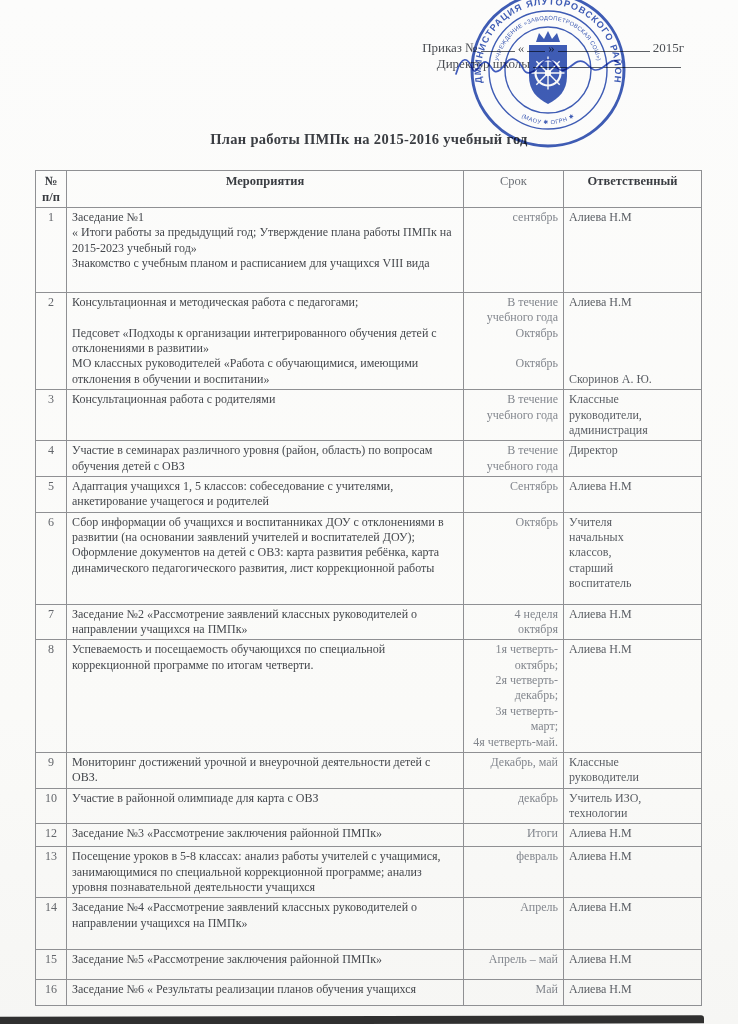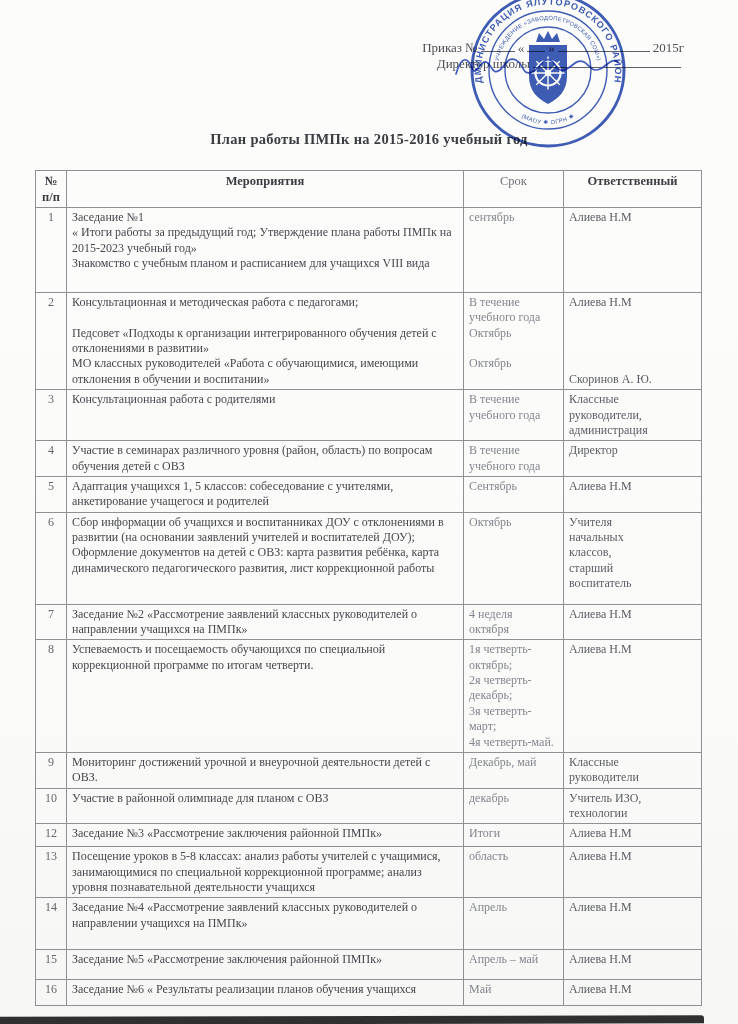--- a/index.html
+++ b/index.html
@@ -33,21 +33,21 @@
   table.plan { position:absolute; left:35px; top:170px; width:666px;
                border-collapse:collapse; table-layout:fixed;
                font-size:12px; line-height:1.28; z-index:1; }
   .plan th, .plan td { border:1px solid #8f9093; vertical-align:top;
                        padding:2px 5px; white-space:pre-line; overflow:hidden; }
   .plan thead tr { height:31px; }
   .plan th { font-weight:bold; color:#3a3d42; text-align:center; font-size:12.5px; padding:2px 3px; }
   .plan th.c-term { font-weight:normal; color:#6e7278; }
   .plan td.c-num  { text-align:center; color:#63666b; padding-left:1px; padding-right:1px; }
   .plan td.c-act  { color:#45484d; }
-  .plan td.c-term { text-align:left; color:#82868d; }
+  .plan td.c-term { text-align:right; color:#82868d; }
   .plan td.c-resp { color:#5a5e64; }
   .plan tbody tr:nth-child(1){height:85px}  .plan tbody tr:nth-child(2){height:94px}
   .plan tbody tr:nth-child(3){height:46px}  .plan tbody tr:nth-child(4){height:32px}
   .plan tbody tr:nth-child(5){height:34px}  .plan tbody tr:nth-child(6){height:92px}
   .plan tbody tr:nth-child(7){height:34px}  .plan tbody tr:nth-child(8){height:110px}
   .plan tbody tr:nth-child(9){height:32px}  .plan tbody tr:nth-child(10){height:31px}
   .plan tbody tr:nth-child(11){height:23px} .plan tbody tr:nth-child(12){height:22px}
   .plan tbody tr:nth-child(13){height:52px} .plan tbody tr:nth-child(14){height:30px}
   .plan tbody tr:nth-child(15){height:26px} .plan tbody tr:nth-child(16){height:19px}
 
@@ -207,35 +207,35 @@
       </tr>
       <tr>
         <td class="c-num">9</td>
         <td class="c-act">Мониторинг достижений урочной и внеурочной деятельности детей с ОВЗ.</td>
         <td class="c-term">Декабрь, май</td>
         <td class="c-resp">Классные
 руководители</td>
       </tr>
       <tr>
         <td class="c-num">10</td>
-        <td class="c-act">Участие в районной олимпиаде для планом с ОВЗ</td>
+        <td class="c-act">Участие в районной олимпиаде для карта с ОВЗ</td>
         <td class="c-term">декабрь</td>
         <td class="c-resp">Учитель ИЗО,
 технологии</td>
       </tr>
       <tr>
         <td class="c-num">12</td>
         <td class="c-act">Заседание №3 «Рассмотрение заключения районной ПМПк»</td>
         <td class="c-term">Итоги</td>
         <td class="c-resp">Алиева Н.М</td>
       </tr>
       <tr>
         <td class="c-num">13</td>
         <td class="c-act">Посещение уроков в 5-8 классах: анализ работы учителей с учащимися, занимающимися по специальной коррекционной программе; анализ уровня познавательной деятельности учащихся</td>
-        <td class="c-term">область</td>
+        <td class="c-term">февраль</td>
         <td class="c-resp">Алиева Н.М</td>
       </tr>
       <tr>
         <td class="c-num">14</td>
         <td class="c-act">Заседание №4 «Рассмотрение заявлений классных руководителей о направлении учащихся на ПМПк»</td>
         <td class="c-term">Апрель</td>
         <td class="c-resp">Алиева Н.М</td>
       </tr>
       <tr>
         <td class="c-num">15</td>

